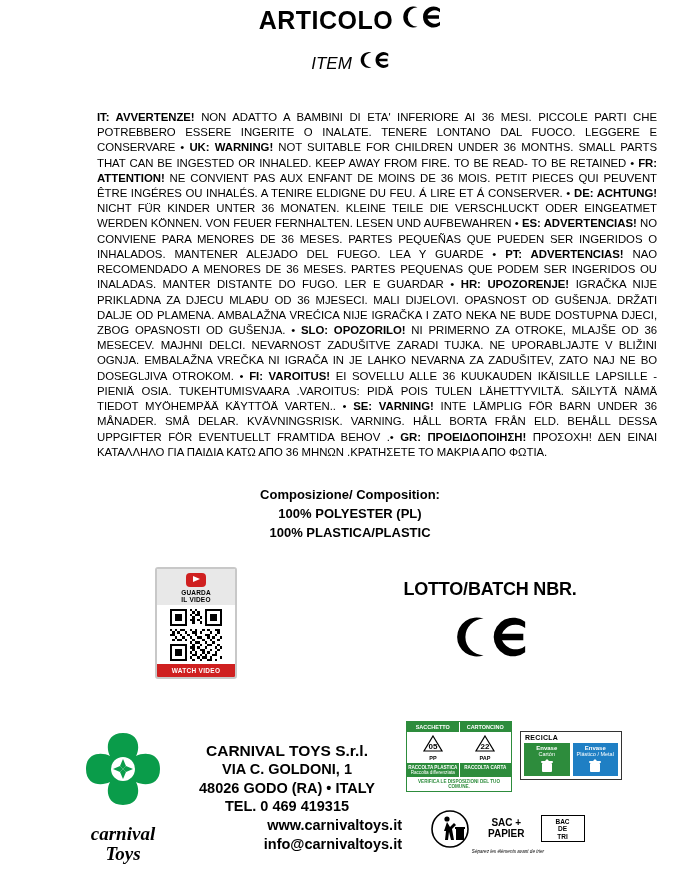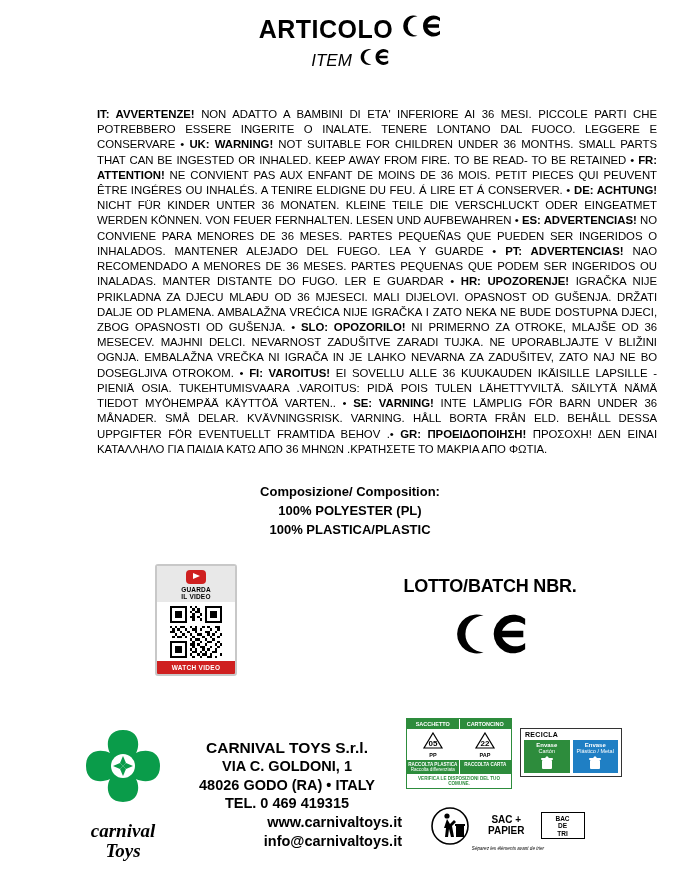--- a/index.html
+++ b/index.html
@@ -17,41 +17,41 @@
   }
   .page {
     width: 700px;
     height: 869px;
     position: relative;
   }
 
   
   .header {
     text-align: center;
-    padding-top: 14px;
+    padding-top: 5px;
   }
   .header-line1 {
     font-size: 25px;
     font-weight: bold;
     letter-spacing: 0.5px;
     line-height: 1.05;
     display: flex;
     justify-content: center;
     align-items: baseline;
     gap: 8px;
   }
   .header-line2 {
     font-size: 17px;
     font-style: italic;
     line-height: 1.1;
     display: flex;
     justify-content: center;
     align-items: baseline;
     gap: 7px;
-    margin-top: 6px;
+    margin-top: 18px;
   }
   .ce-mark {
     display: inline-block;
     font-weight: bold;
     letter-spacing: -1px;
   }
   .ce-svg { display: block; }
 
   
   .warnings {

